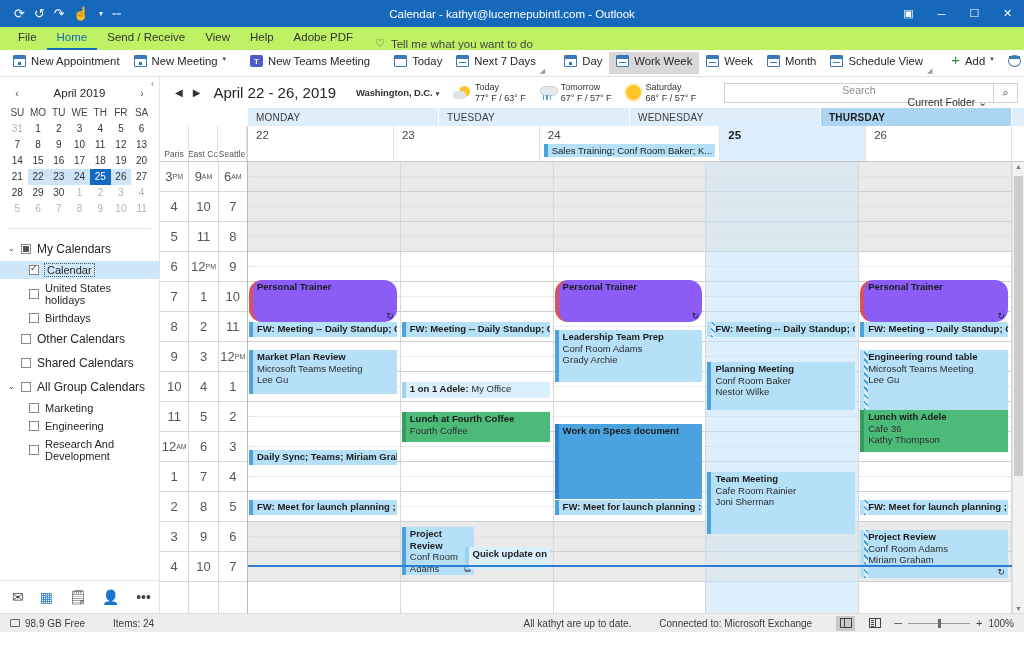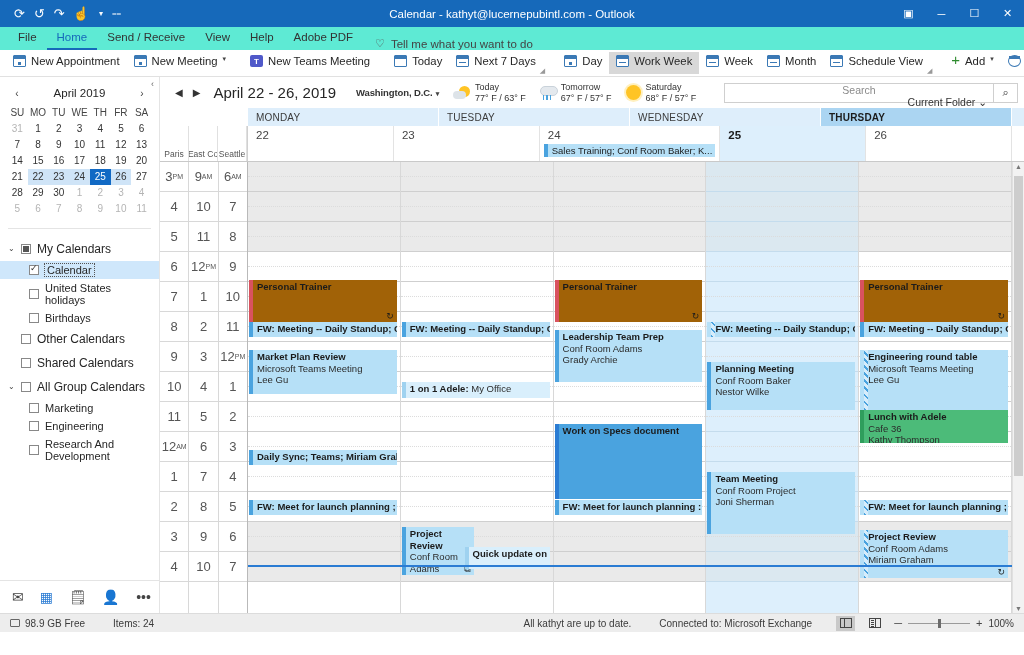--- a/index.html
+++ b/index.html
@@ -23,21 +23,21 @@
     position:absolute; left:0; right:0; text-align:center;
     font-size:11.5px; pointer-events:none;
   }
   .winbtns { margin-left:auto; display:flex; align-items:center; height:27px; }
   .winbtns div {
     width:33px; height:27px; display:flex; align-items:center; justify-content:center;
     font-size:11px; cursor:pointer;
   }
   
   .ribbon-tabs {
-    height:23px; display:flex; align-items:flex-end; background:#5eead4;
+    height:23px; display:flex; align-items:flex-end; background:#bef264;
     padding-left:8px; border-bottom:0px;
   }
   .rtab {
     padding:2px 10px 3px; font-size:11.5px; color:#333; cursor:pointer;
     border-bottom:2px solid transparent; line-height:16px;
   }
   .rtab.active { color:#1669ba; border-bottom-color:#1669ba; font-weight:400; }
   .tellme { display:flex; align-items:center; gap:6px; margin-left:12px; color:#444; font-size:11.5px;}
   .bulb { font-size:11px; color:#555; }
   
@@ -198,21 +198,21 @@
   .daycol.selday .hourcell.offhours { background:#dbe8f0; }
   .daycol.selday .hourcell { border-bottom-color:#c4dced; }
   
   .appt {
     position:absolute; left:1px; right:3px; overflow:hidden; cursor:pointer;
     font-size:9.5px; line-height:11.5px; color:#1b1b1b; padding:1px 3px 0 4px;
   }
   .appt .t { font-weight:bold; }
   .appt .s { color:#2b2b2b; }
   .appt.blue { background:#b6e0f7; border-left:4px solid #4aa3df; }
-  .appt.red  { background:#a16207; border-left:4px solid #d9525f; }
+  .appt.red  { background:#8b5cf6; border-left:4px solid #d9525f;border-radius:13px; }
   .appt.green{ background:#4cbb79; border-left:4px solid #2f9e5c; }
   .appt.darkblue { background:#4aa3df; border-left:4px solid #2b7cd3; }
   .appt.lite { background:#d9effc; border-left:4px solid #9fd2f0; }
   .appt.striped { border-left:4px solid transparent;
     background-image:repeating-linear-gradient(45deg,#4aa3df 0 2px,#d6ecfa 2px 5px);
     background-repeat:no-repeat; background-size:4px 100%; background-position:left top;
   }
   .appt.oneline { white-space:nowrap; }
   .appt.oneline .s { font-weight:normal; }
   .recur { position:absolute; right:3px; bottom:0px; font-size:9px; color:#1b1b1b; }
@@ -624,20 +624,21 @@
             <div class="hourcell"></div>
             <div class="hourcell"></div>
             <div class="hourcell"></div>
             <div class="hourcell"></div>
             <div class="hourcell"></div>
             <div class="hourcell"></div>
             <div class="hourcell offhours"></div>
             <div class="hourcell offhours"></div>
             <div class="appt blue oneline" style="top: 160px; height: 15px;"><span class="t">FW: Meeting -- Daily Standup; Co</span></div>
             <div class="appt lite oneline" style="top: 220px; height: 16px;"><span class="t">1 on 1 Adele:</span> <span class="s">My Office</span></div>
+            <div class="appt green" style="top: 250px; height: 30px;"><span class="t">Lunch at Fourth Coffee</span><br><span class="s">Fourth Coffee</span></div>
             <div class="appt blue" style="top: 365px; height: 48px; right: 52%;"><span class="t">Project Review</span><br><span class="s">Conf Room Adams</span><br><span class="s">Miriam Graham</span><span class="recur">⧉</span></div>
             <div class="appt lite oneline offset" style="top: 385px; height: 22px; left: 42%; right: 3px;"><span class="t">Quick update on</span></div>
           </div>
           <div class="daycol">
             <div class="hourcell offhours"></div>
             <div class="hourcell offhours"></div>
             <div class="hourcell offhours"></div>
             <div class="hourcell"></div>
             <div class="hourcell"></div>
             <div class="hourcell"></div>
@@ -664,41 +665,41 @@
             <div class="hourcell"></div>
             <div class="hourcell"></div>
             <div class="hourcell"></div>
             <div class="hourcell"></div>
             <div class="hourcell"></div>
             <div class="hourcell"></div>
             <div class="hourcell offhours"></div>
             <div class="hourcell offhours"></div>
             <div class="appt blue oneline striped" style="top: 160px; height: 15px;"><span class="t">FW: Meeting -- Daily Standup; Co</span></div>
             <div class="appt blue" style="top: 200px; height: 48px;"><span class="t">Planning Meeting</span><br><span class="s">Conf Room Baker</span><br><span class="s">Nestor Wilke</span></div>
-            <div class="appt blue" style="top: 310px; height: 62px;"><span class="t">Team Meeting</span><br><span class="s">Conf Room Project</span><br><span class="s">Joni Sherman</span></div>
+            <div class="appt blue" style="top: 310px; height: 62px;"><span class="t">Team Meeting</span><br><span class="s">Cafe Room Rainier</span><br><span class="s">Joni Sherman</span></div>
           </div>
           <div class="daycol">
             <div class="hourcell offhours"></div>
             <div class="hourcell offhours"></div>
             <div class="hourcell offhours"></div>
             <div class="hourcell"></div>
             <div class="hourcell"></div>
             <div class="hourcell"></div>
             <div class="hourcell"></div>
             <div class="hourcell"></div>
             <div class="hourcell"></div>
             <div class="hourcell"></div>
             <div class="hourcell"></div>
             <div class="hourcell"></div>
             <div class="hourcell offhours"></div>
             <div class="hourcell offhours"></div>
             <div class="appt red" style="top: 118px; height: 42px;"><span class="t">Personal Trainer</span><span class="recur">↻</span></div>
             <div class="appt blue oneline" style="top: 160px; height: 15px;"><span class="t">FW: Meeting -- Daily Standup; Co</span></div>
             <div class="appt blue striped" style="top: 188px; height: 60px;"><span class="t">Engineering round table</span><br><span class="s">Microsoft Teams Meeting</span><br><span class="s">Lee Gu</span></div>
-            <div class="appt green" style="top: 248px; height: 33px;"><span class="t">Lunch with Adele</span><br><span class="s">Cafe 36</span><br><span class="s">Kathy Thompson</span></div>
+            <div class="appt green" style="top: 248px; height: 42px;"><span class="t">Lunch with Adele</span><br><span class="s">Cafe 36</span><br><span class="s">Kathy Thompson</span></div>
             <div class="appt blue oneline striped" style="top: 338px; height: 15px;"><span class="t">FW: Meet for launch planning ; M</span></div>
             <div class="appt blue striped" style="top: 368px; height: 48px;"><span class="t">Project Review</span><br><span class="s">Conf Room Adams</span><br><span class="s">Miriam Graham</span><span class="recur">↻</span></div>
           </div>
           <div class="nowline" style="top: 403px;"></div>
         </div>
       <div class="scrollrail">
         <div class="railarrow" style="top:1px;">▲</div>
         <div class="scrollthumb" style="top:14px;height:300px;"></div>
         <div class="railarrow" style="bottom:1px;">▼</div>
       </div>

